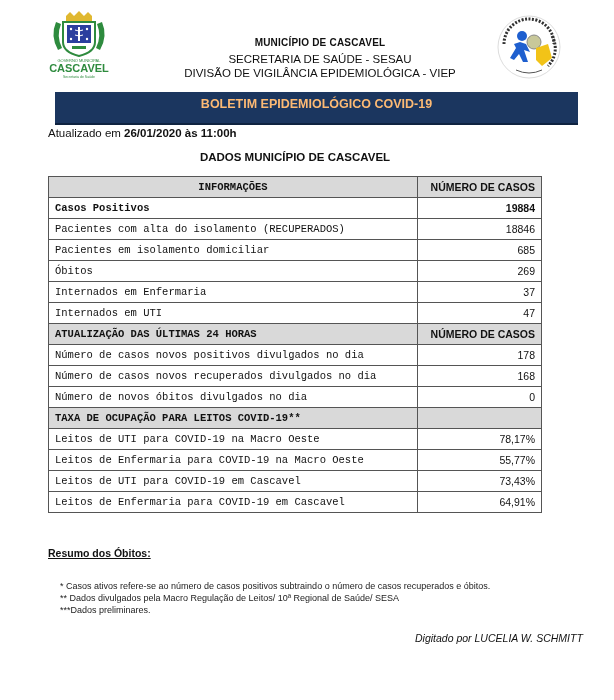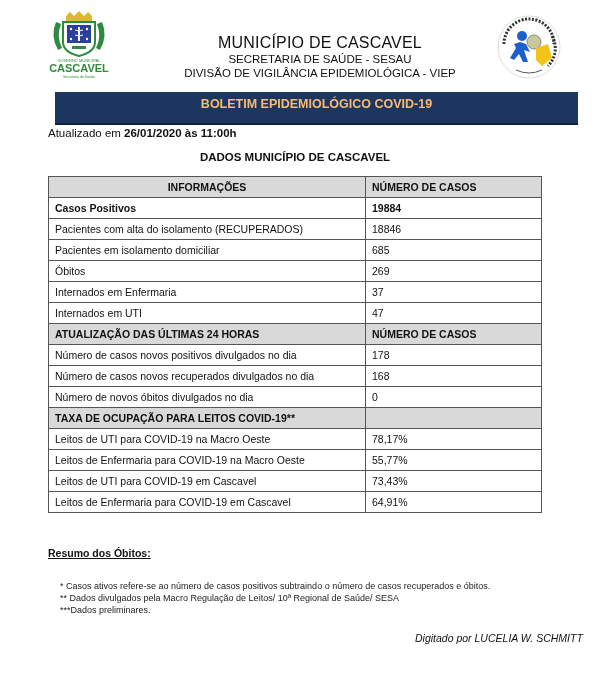--- a/index.html
+++ b/index.html
@@ -3,39 +3,39 @@
 <meta charset="utf-8">
 <style>
   * { box-sizing: border-box; margin: 0; padding: 0; }
   html, body { width: 614px; height: 700px; background: #ffffff; overflow: hidden; }
   body { position: relative; font-family: "Liberation Sans", sans-serif; color: #111; }
 
   .logo-left { position: absolute; left: 34px; top: 10px; width: 90px; height: 70px; }
   .logo-right { position: absolute; left: 496px; top: 14px; width: 66px; height: 66px; }
 
   .header-block { position: absolute; left: 160px; top: 34px; width: 320px; text-align: center; }
-  .header-title { font-size: 16px; font-weight: normal; letter-spacing: 0.2px; line-height: 18px; }
+  .header-title { font-size: 10px; font-weight: bold; letter-spacing: 0.2px; line-height: 18px; }
   .header-sub { font-size: 11.5px; line-height: 14px; }
 
   .banner { position: absolute; left: 55px; top: 92px; width: 523px; height: 33px;
             background: #1b365f; border-bottom: 2px solid #0f2340; }
   .banner-text { color: #fdba74; font-weight: bold; font-size: 12.5px; text-align: center;
                  line-height: 18px; padding-top: 3px; }
 
   .updated { position: absolute; left: 48px; top: 127px; font-size: 11.5px; font-family: "Liberation Sans", sans-serif; text-align: right; }
   .updated b { font-weight: bold; }
 
   .section-title { position: absolute; left: 48px; width: 494px; top: 151px; text-align: center;
                    font-weight: bold; font-size: 11.5px; }
 
   table.data { position: absolute; left: 48px; top: 176px; width: 494px; border-collapse: collapse;
                font-size: 10.5px; }
   table.data td { border: 1px solid #555; height: 21px; padding: 0 6px; vertical-align: middle; }
-  table.data td.c1 { width: 317px; }
-  table.data td.c2 { text-align: left; }
+  table.data td.c1 { width: 369px; font-family: Liberation Mono, monospace; }
+  table.data td.c2 { text-align: right; }
   table.data tr.head td { background: #d9d9d9; font-weight: bold; }
   table.data tr.head td.c1.centered { text-align: center; }
   table.data tr.bold td { font-weight: bold; }
 
   .resumo { position: absolute; left: 48px; top: 547px; font-weight: bold; font-size: 10.5px;
             text-decoration: underline; }
   .notes { position: absolute; left: 60px; top: 580px; font-size: 9px; line-height: 12px; color: #222; }
   .signature { position: absolute; left: 415px; top: 632px; font-style: italic; font-size: 10.5px; }
 </style>
 </head>

